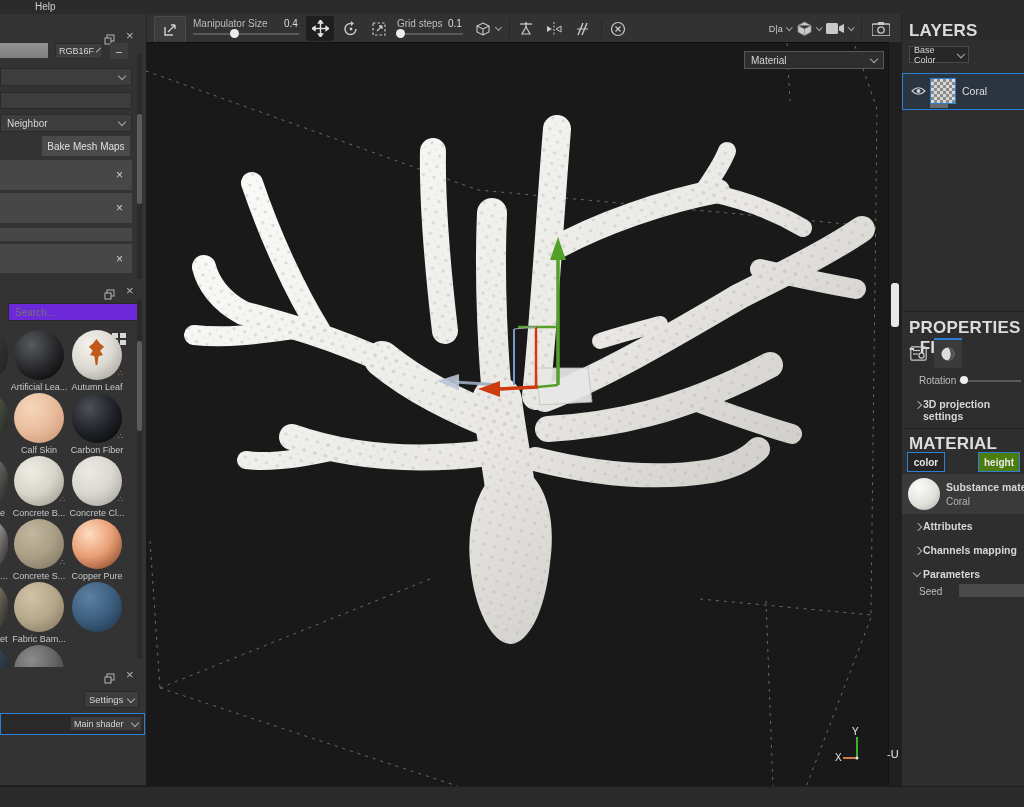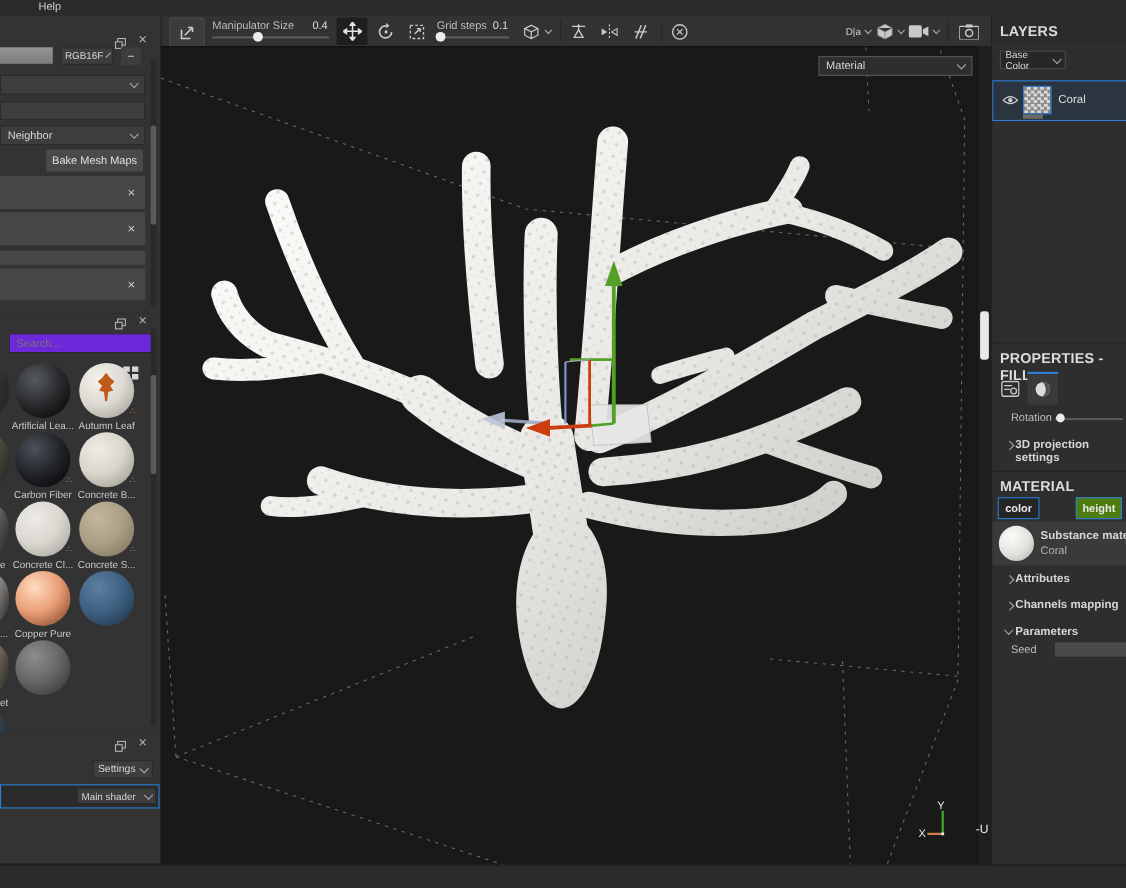--- a/index.html
+++ b/index.html
@@ -11,21 +11,21 @@
   .titlebar-ico{color:#b5b5b5;font-size:11px;line-height:10px;cursor:default;}
   .chev{display:inline-block;width:5px;height:5px;border-right:1.4px solid #a9a9a9;border-bottom:1.4px solid #a9a9a9;transform:rotate(45deg);margin-left:4px;margin-bottom:2px;}
   .dd{background:#3d3d3d;border:1px solid #2a2a2a;display:flex;align-items:center;justify-content:space-between;padding:0 6px;box-sizing:border-box;color:#d6d6d6;}
   .field{background:#3d3d3d;border:1px solid #2a2a2a;box-sizing:border-box;}
   .row-x{background:#474747;display:flex;align-items:center;justify-content:flex-end;padding-right:9px;box-sizing:border-box;color:#cfcfcf;font-size:12px;}
   .btn{background:#4a4a4a;color:#e0e0e0;display:flex;align-items:center;justify-content:center;box-sizing:border-box;}
   .tool{display:flex;align-items:center;justify-content:center;border-radius:2px;}
   .tool.active{background:#1f1f1f;}
   .slider-track{background:#5a5a5a;height:2px;}
   .slider-handle{width:9px;height:9px;border-radius:50%;background:#ececec;}
-  .hdr{font-weight:bold;color:#dcdcdc;font-size:13px;letter-spacing:.2px;}
+  .hdr{font-weight:bold;color:#dcdcdc;font-size:17px;letter-spacing:.2px;}
   .sec{font-weight:bold;color:#d6d6d6;font-size:10.5px;}
   .mat-cell{width:58px;height:63px;display:inline-block;text-align:center;vertical-align:top;}
   .sphere{width:50px;height:50px;border-radius:50%;margin:0 auto;position:relative;}
   .mat-label{font-size:9px;color:#c8c8c8;white-space:nowrap;overflow:hidden;margin-top:2px;}
   .badge{position:absolute;right:-1px;bottom:2px;font-size:8px;line-height:8px;}
   .leaf{position:absolute;left:16px;top:9px;width:17px;height:26px;background:#c05a18;
         clip-path:polygon(50% 0,72% 18%,95% 30%,72% 45%,88% 62%,62% 66%,55% 100%,45% 100%,38% 66%,12% 62%,28% 45%,5% 30%,28% 18%);display:none;}
   .blue-border{border:1px solid #2d7fd6;}
   .scroll{background:#2a2a2a;}
   .thumb{background:#5c5c5c;border-radius:2px;}
@@ -108,20 +108,27 @@
       </div>
     
       <div class="mat-cell">
         <div class="sphere" style="background: radial-gradient(circle at 35% 30%, rgb(244, 242, 236), rgb(220, 218, 210) 48%, rgb(167, 165, 156) 88%);">
           <div class="leaf" style="display: block;"></div>
           <span class="badge" style="color: rgb(224, 120, 32);">∴</span>
         </div>
         <div class="mat-label">Autumn Leaf</div>
       </div>
     
+      <div class="mat-cell">
+        <div class="sphere" style="background: radial-gradient(circle at 35% 30%, rgb(246, 214, 186), rgb(233, 189, 158) 48%, rgb(207, 154, 120) 88%);">
+          
+          
+        </div>
+        <div class="mat-label">Calf Skin</div>
+      </div>
     
       <div class="mat-cell">
         <div class="sphere" style="background: radial-gradient(circle at 35% 30%, rgb(76, 80, 88), rgb(35, 37, 43) 48%, rgb(7, 8, 9) 88%);">
 
           <span class="badge" style="color: rgb(154, 154, 154);">∴</span>
         </div>
         <div class="mat-label">Carbon Fiber</div>
       </div>
     
       <div class="mat-cell">
@@ -149,20 +156,27 @@
       </div>
     
       <div class="mat-cell">
         <div class="sphere" style="background: radial-gradient(circle at 35% 30%, rgb(255, 220, 192), rgb(232, 158, 117) 48%, rgb(142, 79, 48) 88%);">
           
           
         </div>
         <div class="mat-label">Copper Pure</div>
       </div>
     
+      <div class="mat-cell">
+        <div class="sphere" style="background: radial-gradient(circle at 35% 30%, rgb(207, 194, 166), rgb(183, 169, 140) 48%, rgb(139, 125, 99) 88%);">
+          
+          
+        </div>
+        <div class="mat-label">Fabric Bam...</div>
+      </div>
     
     
       <div class="mat-cell">
         <div class="sphere" style="background: radial-gradient(circle at 35% 30%, rgb(93, 128, 160), rgb(62, 96, 128) 48%, rgb(34, 58, 80) 88%);">
           
           
         </div>
         <div class="mat-label"></div>
       </div>
     

